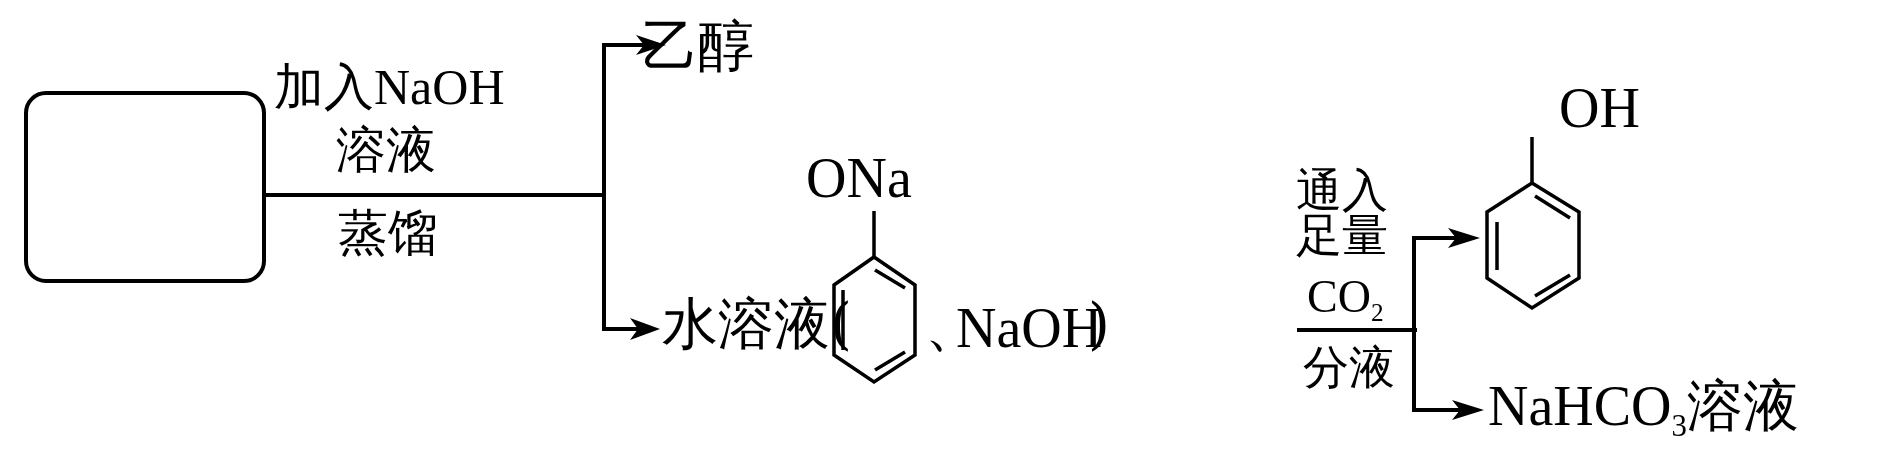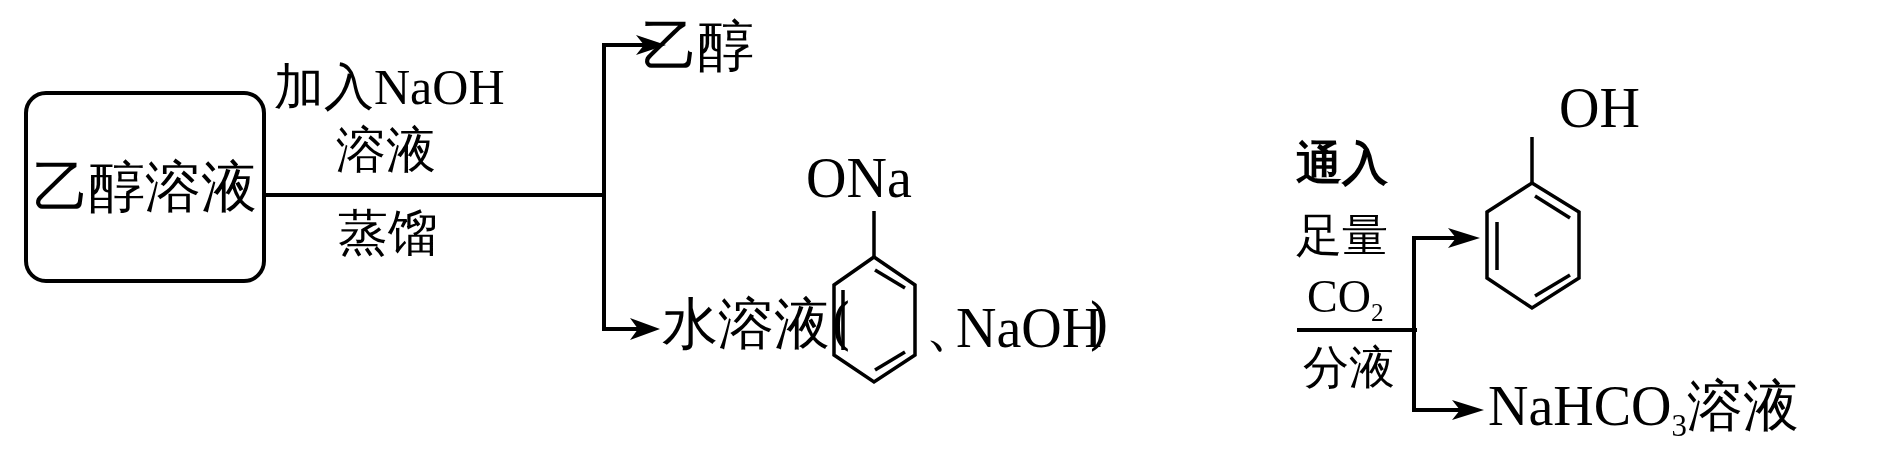--- a/index.html
+++ b/index.html
@@ -50,34 +50,33 @@
   <g stroke="#000" stroke-width="3.5" fill="none">
     <line x1="1532" y1="137" x2="1532" y2="183"></line>
     <polygon points="1532,183 1579,212 1579,278 1532,308 1487,278 1487,212"></polygon>
     <line x1="1535" y1="196" x2="1570" y2="218"></line>
     <line x1="1497" y1="222" x2="1497" y2="270"></line>
     <line x1="1535" y1="296" x2="1570" y2="275"></line>
   </g>
 </svg>
 
 <div class="box">
-  <span>乙醇溶液</span>
 </div>
 
 <div class="abs lbl" style="left:274px; top:62px;"><span class="formula">加入NaOH</span></div>
 <div class="abs lbl" style="left:336px; top:125px;">溶液</div>
 <div class="abs lbl" style="left:338px; top:208px;">蒸馏</div>
 
 <div class="abs prod" style="left:642px; top:18px;">乙醇</div>
 
 <div class="abs prod" style="left:662px; top:296px;">水溶液(</div>
 <div class="abs prod formula" style="left:806px; top:150px;">ONa</div>
 <div class="abs prod" style="left:925px; top:298px;">、</div>
 <div class="abs prod formula" style="left:956px; top:300px;">NaOH</div>
 <div class="abs prod" style="left:1088px; top:296px;">)</div>
 
-<div class="abs lbl-sm" style="left:1296px; top:140px;font-weight:bold;">通入</div>
+<div class="abs lbl-sm" style="left:1296px; top:167px;">通入</div>
 <div class="abs lbl-sm" style="left:1296px; top:212px;">足量</div>
 <div class="abs lbl-sm formula" style="left:1307px; top:274px;"><span>CO</span><sub>2</sub></div>
 <div class="abs lbl-sm" style="left:1303px; top:344px;">分液</div>
 
 <div class="abs prod formula" style="left:1512px; top:80px;margin-left:47px;">OH</div>
 <div class="abs prod" style="left:1488px; top:378px;"><span class="formula">NaHCO</span><sub class="formula">3</sub><span>溶液</span></div>
 
 </body></html>

